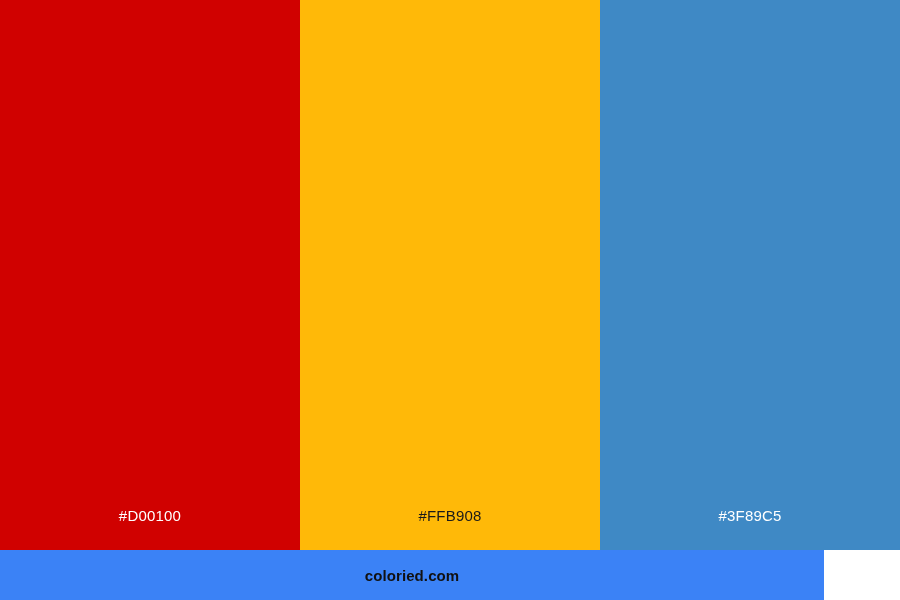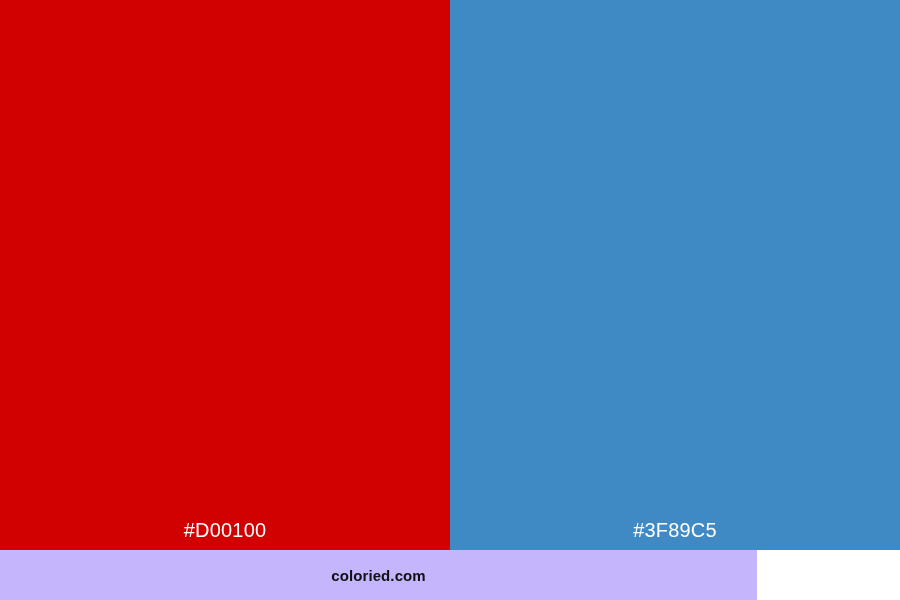--- a/index.html
+++ b/index.html
@@ -40,37 +40,37 @@
     align-items: flex-end;
     justify-content: center;
     box-sizing: border-box;
   }
 
   .swatch-label {
     display: block;
     width: 100%;
     text-align: center;
     font-family: "Liberation Sans", sans-serif;
-    font-size: 20px;
+    font-size: 15px;
     font-weight: 400;
     letter-spacing: 0.2px;
     line-height: 1;
-    padding-bottom: 10px;
+    padding-bottom: 27px;
     user-select: text;
   }
 
   .swatch-label.on-light { color: #1a1a1a; }
   .swatch-label.on-dark  { color: #ffffff; }
 
   
   .footer {
-    width: 757px;
+    width: 824px;
     height: 50px;
     flex: 0 0 50px;
-    background: #c4b5fd;
+    background: #3b82f6;
     display: flex;
     align-items: center;
     justify-content: center;
   }
 
   .footer-brand {
     font-family: "Liberation Sans", sans-serif;
     font-size: 15px;
     font-weight: bold;
     color: #111111;
@@ -82,20 +82,23 @@
 <body>
 
 <div class="palette-page">
 
   <div class="swatch-strip">
 
     <div class="swatch" style="background-color: rgb(208, 1, 0);">
       <span class="swatch-label on-dark">#D00100</span>
     </div>
 
+    <div class="swatch" style="background-color: rgb(255, 185, 8);">
+      <span class="swatch-label on-light">#FFB908</span>
+    </div>
 
     <div class="swatch" style="background-color: rgb(63, 137, 197); align-items: flex-end;">
       <span class="swatch-label on-dark">#3F89C5</span>
     </div>
 
 
 
   </div>
 
   <div class="footer">

